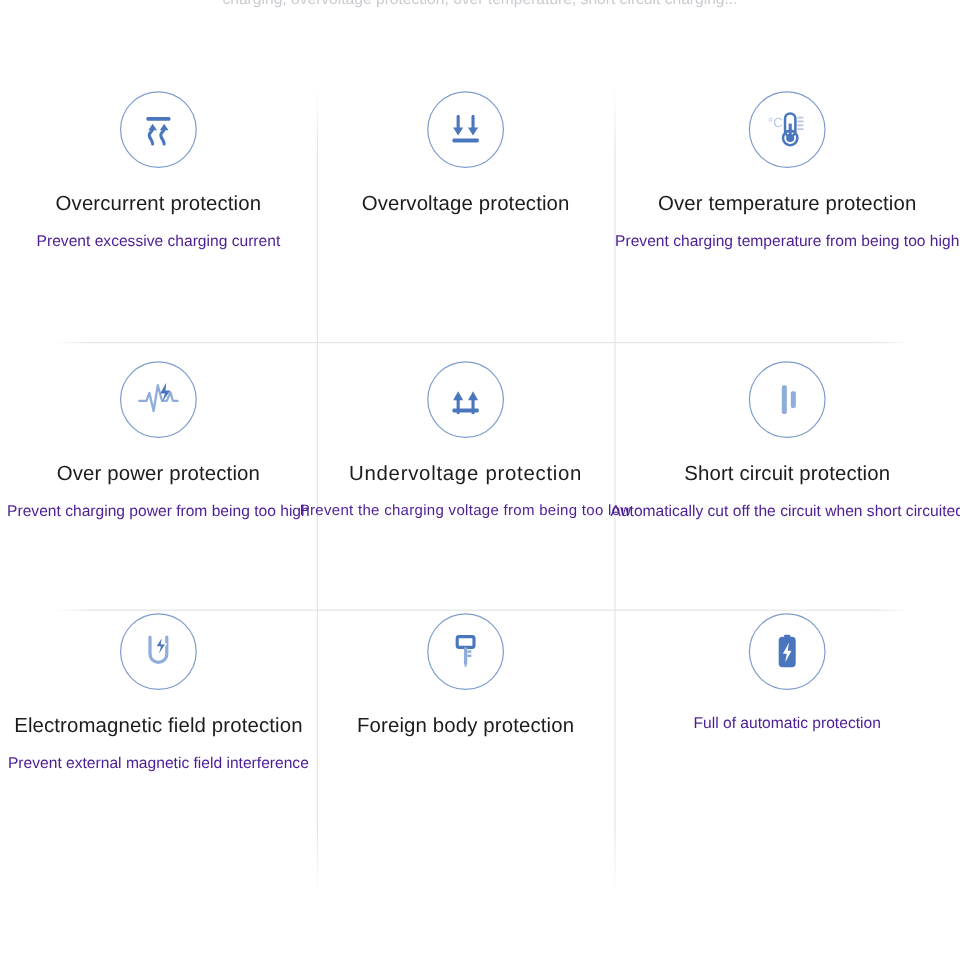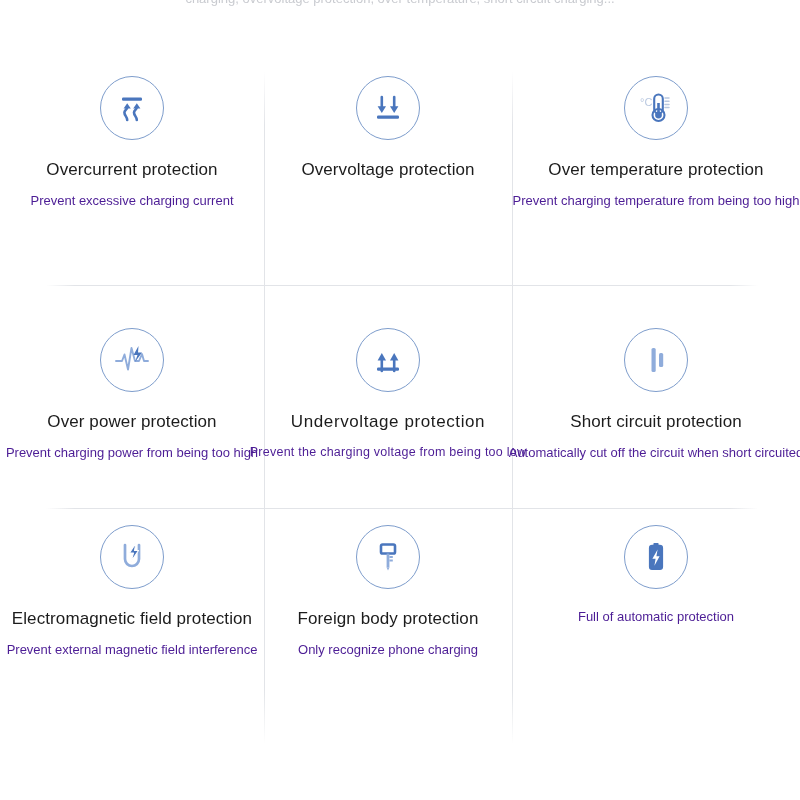--- a/index.html
+++ b/index.html
@@ -77,22 +77,22 @@
 
   
   .row {
     position: absolute;
     left: 0;
     width: 800px;
     height: 223px;
     display: flex;
   }
   .row.r1 { top: 0px; }
-  .row.r2 { top: 225px; margin-top: 27px; }
-  .row.r3 { top: 449px; }
+  .row.r2 { top: 225px; }
+  .row.r3 { top: 435px; }
 
   .cell {
     box-sizing: border-box;
     display: flex;
     flex-direction: column;
     align-items: center;
     justify-content: flex-start;
     padding-top: 16px;
   }
   .cell.c1 { width: 264px; }
@@ -257,21 +257,20 @@
         <svg width="36" height="36" viewBox="0 0 36 36" aria-hidden="true">
           <rect x="11" y="5.5" width="14" height="9" rx="1.6" fill="none" stroke="#4a76bd" stroke-width="2.6"></rect>
           <rect x="14.6" y="8.6" width="6.8" height="2.8" rx="0.8" fill="#ffffff"></rect>
           <rect x="16.6" y="14.5" width="2.8" height="14" fill="#8facdb"></rect>
           <rect x="19.4" y="17" width="3.4" height="2" fill="#8facdb"></rect>
           <rect x="19.4" y="20.5" width="3.4" height="2" fill="#8facdb"></rect>
           <path d="M16.6 28.5 L19.4 28.5 L18 31.5 Z" fill="#8facdb"></path>
         </svg>
       </div>
       <div class="card-title">Foreign body protection</div>
-      <div class="card-sub">Only recognize phone charging</div>
     </div>
 
     <div class="cell c3">
       <div class="icon-wrap">
         <svg width="36" height="36" viewBox="0 0 36 36" aria-hidden="true">
           <rect x="15.4" y="4" width="5.2" height="2.6" rx="0.8" fill="#4a76bd"></rect>
           <rect x="11.6" y="6.4" width="12.8" height="24" rx="2.6" fill="#4a76bd" stroke="#4a76bd" stroke-width="1.4"></rect>
           <path d="M19.6 10.5 L14.4 19.8 L17.6 19.8 L16.4 26.8 L21.6 17.2 L18.4 17.2 Z" fill="#ffffff"></path>
         </svg>
       </div>

